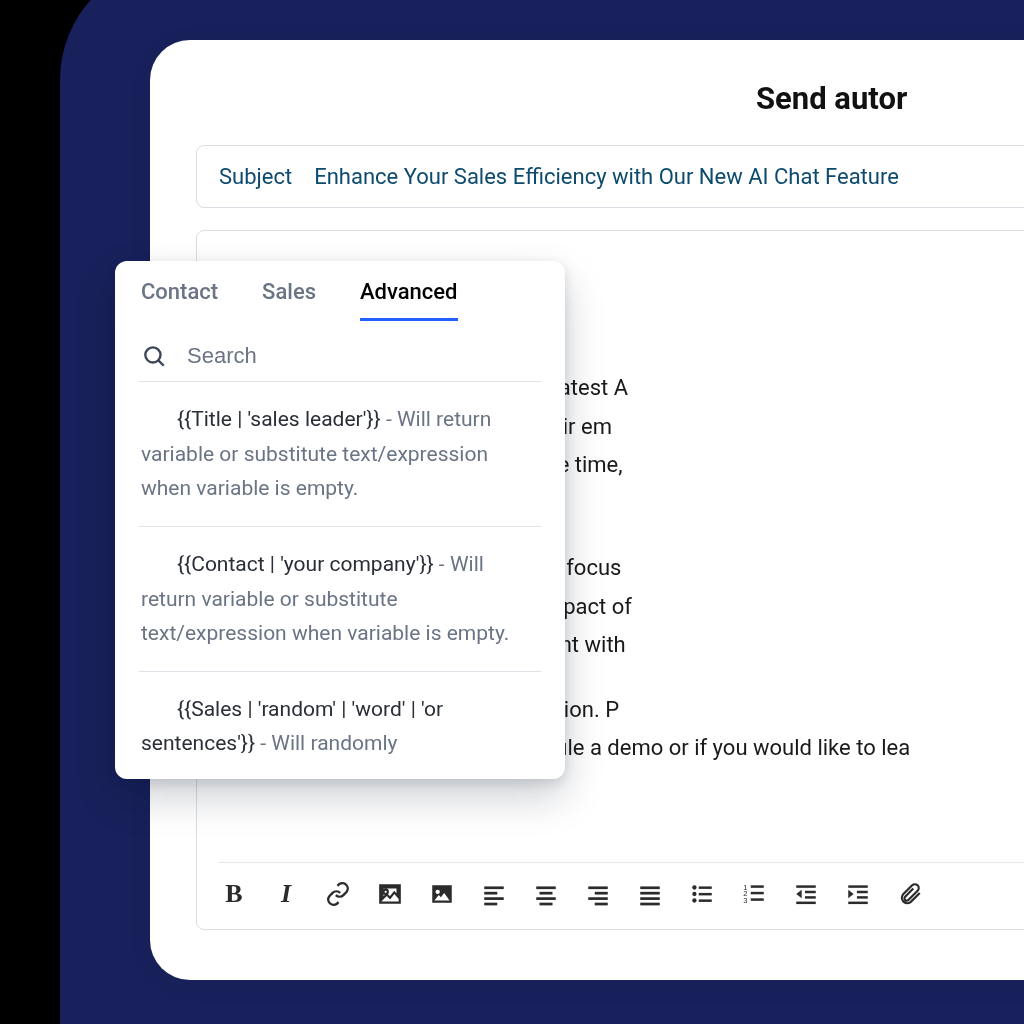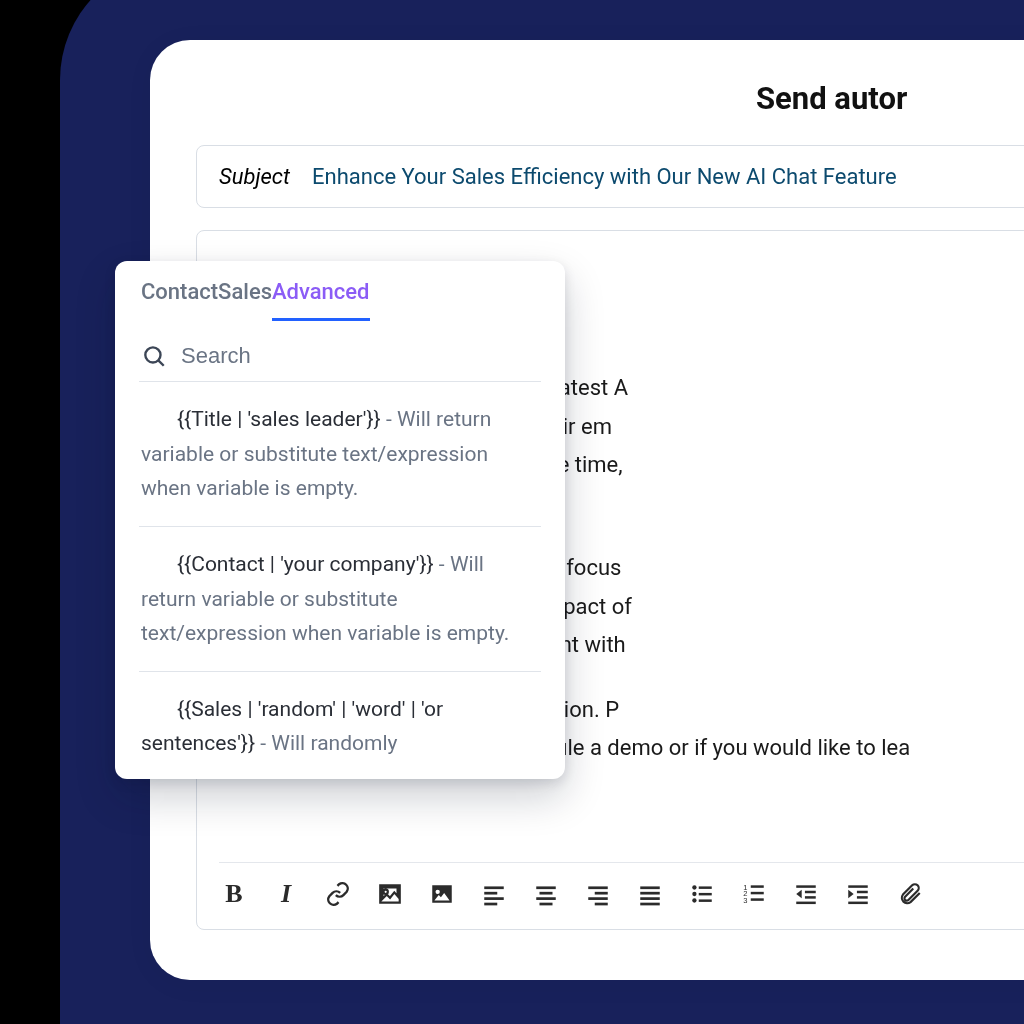--- a/index.html
+++ b/index.html
@@ -42,21 +42,21 @@
 
   .subject-row {
     display: flex;
     align-items: center;
     border: 1px solid #d9dee5;
     border-radius: 8px;
     padding: 18px 22px;
     gap: 22px;
     font-size: 22px;
   }
-  .subject-label { color: #000000; font-style: italic; }
+  .subject-label { color: #0c4a6e; }
   .subject-value { color: #0c4a6e; white-space: nowrap; overflow: hidden; }
 
   .body-box {
     margin-top: 22px;
     border: 1px solid #d9dee5;
     border-radius: 8px;
     padding: 28px 22px 20px 22px;
     height: 700px;
     position: relative;
     display: flex;
@@ -100,41 +100,42 @@
     width: 450px;
     background: #fff;
     border-radius: 12px;
     box-shadow: 0 18px 40px rgba(10,20,40,0.20), 0 4px 12px rgba(10,20,40,0.12);
     padding: 0 24px 18px 24px;
     z-index: 50;
   }
 
   .pop-tabs {
     display: flex;
+    gap: 44px;
     padding: 18px 2px 0 2px;
     align-items: flex-end;
   }
   .pop-tab {
     font-size: 22px;
     color: #6a7484;
     padding-bottom: 14px;
     cursor: pointer;
     border-bottom: 3px solid transparent;
     font-weight: 500;
   }
   .pop-tab.active {
-    color: #8b5cf6;
+    color: #000000;
     border-bottom-color: #2261ff;
   }
 
   .pop-search {
     margin-top: 10px;
     display: flex;
     align-items: center;
-    gap: 14px;
+    gap: 20px;
     padding: 12px 2px;
     border-bottom: 1px solid #e0e4ea;
   }
   .pop-search input {
     border: none; outline: none;
     font-size: 22px;
     flex: 1;
     color: #333;
   }
   .pop-search input::placeholder { color: #6a7484; }

